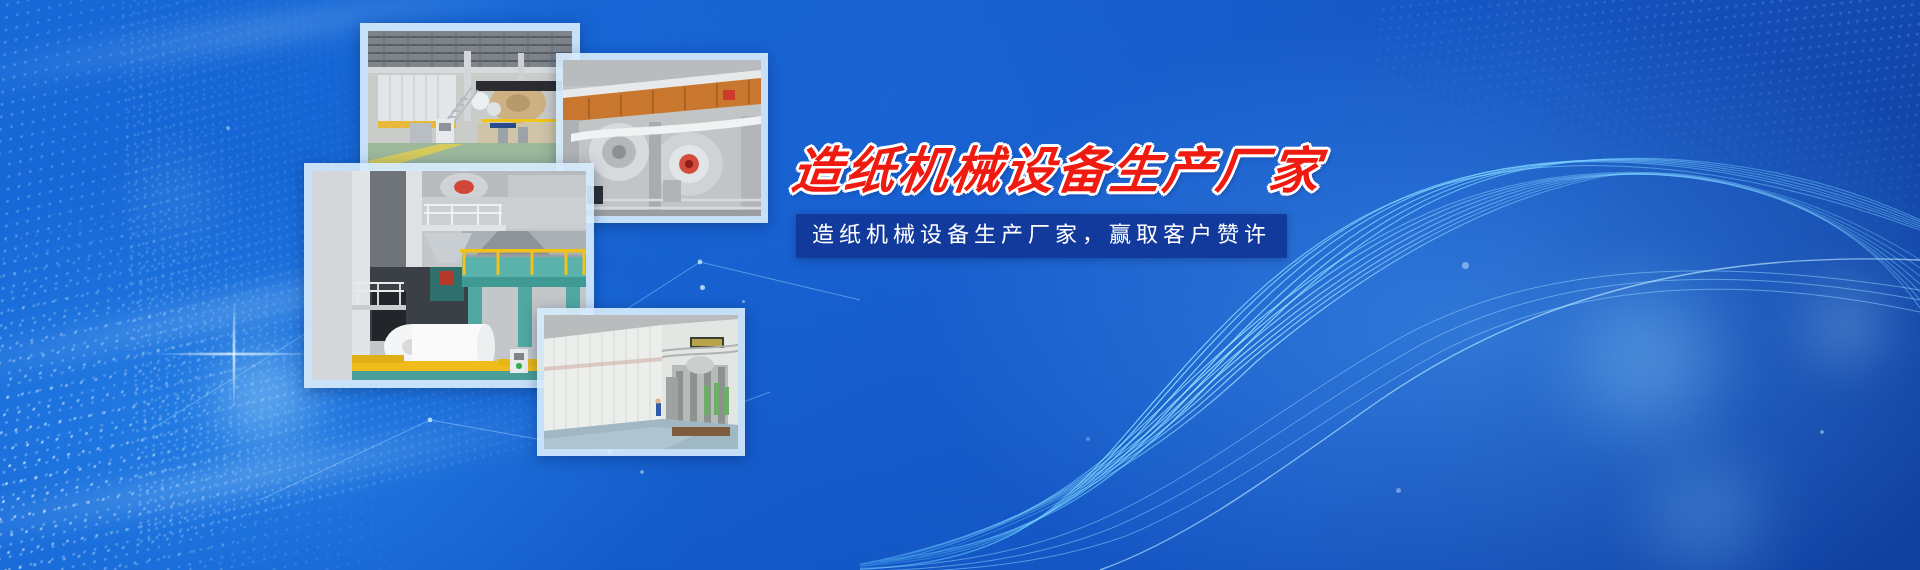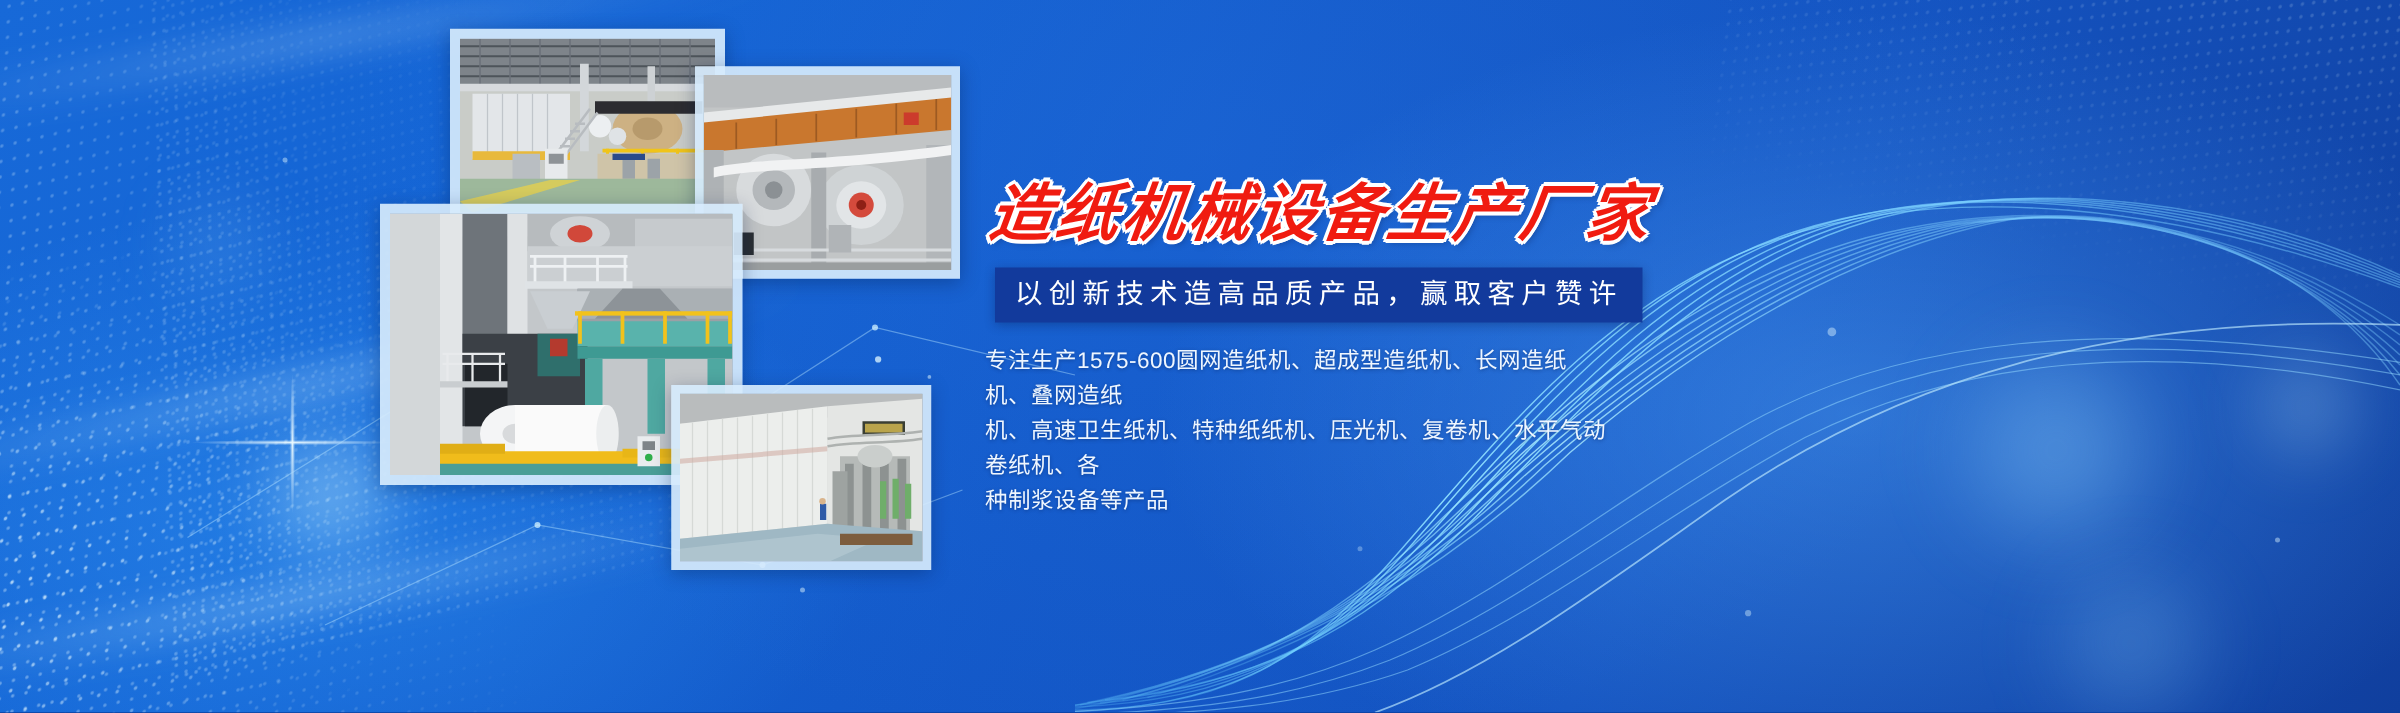--- a/index.html
+++ b/index.html
@@ -499,21 +499,16 @@
           <path d="M0,116 L118,104 L194,110 L194,134 L0,134 Z" fill="#9fb8c4"></path>
           <path d="M0,124 L110,112 L160,116 L120,134 L0,134 Z" fill="#b3c8d2" opacity=".75"></path>
           <rect x="128" y="112" width="58" height="9" fill="#7d5d3e"></rect>
         </svg>
       </div>
     </div>
   </div>
 
   <div class="textblock">
     <div class="title">造纸机械设备生产厂家</div>
-    <div class="subtitle-bar">以创新技术造高品质产品，赢取客户赞许</div>
-    <div class="desc">
-      <p>专注生产1575-600圆网造纸机、超成型造纸机、长网造纸机、叠网造纸</p>
-      <p>机、高速卫生纸机、特种纸纸机、压光机、复卷机、水平气动卷纸机、各</p>
-      <p>种制浆设备等产品</p>
-    </div>
+    <div class="subtitle-bar">造纸机械设备生产厂家，赢取客户赞许</div>
   </div>
 
 </div>
 
 </body></html>

